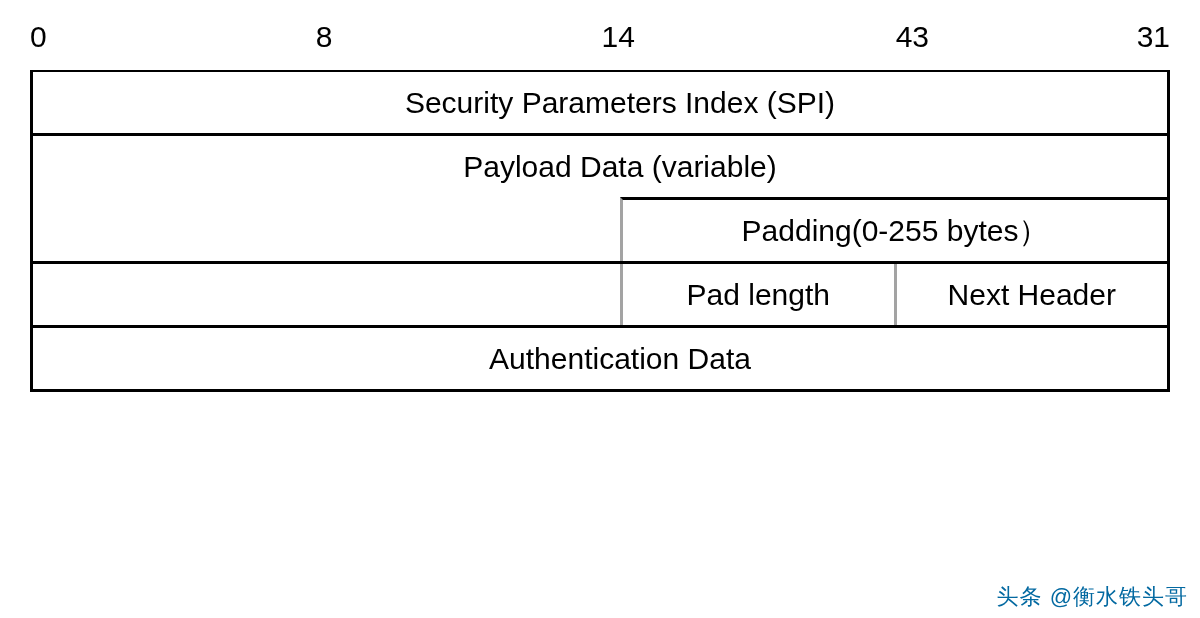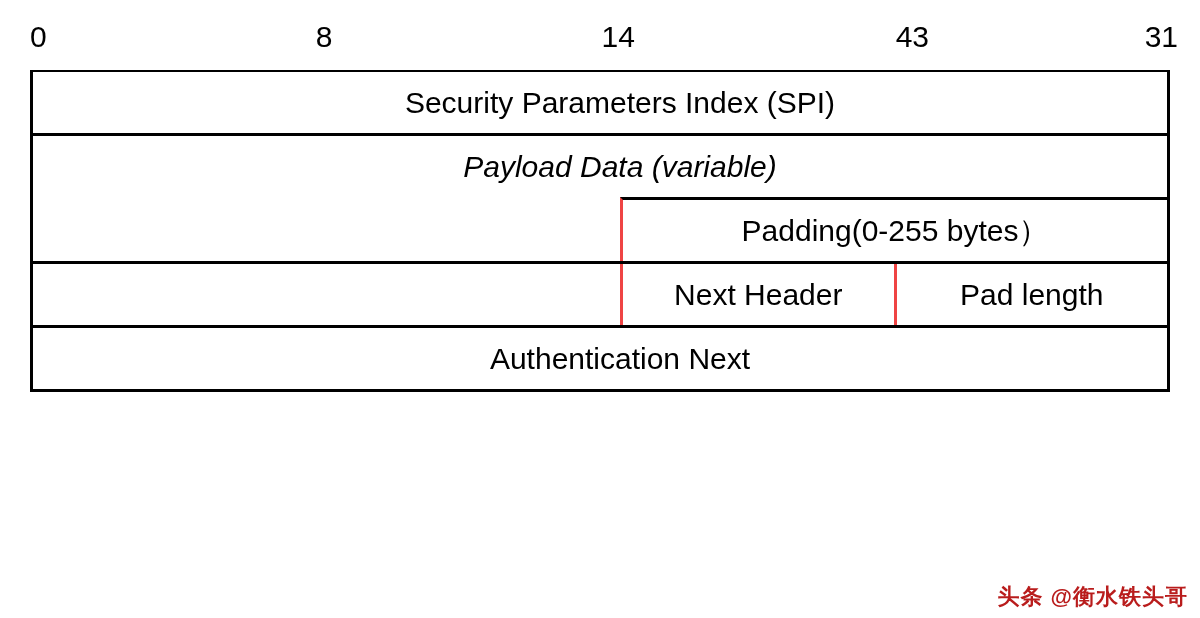--- a/index.html
+++ b/index.html
@@ -13,21 +13,21 @@
   }
   .ruler {
     position: relative;
     width: 100%;
     height: 40px;
     font-size: 30px;
     margin-bottom: 10px;
   }
   .ruler span { position: absolute; top: 0; transform: translateX(-50%); }
   .ruler span.first { transform: translateX(0); }
-  .ruler span.last  { transform: translateX(-100%); margin-left: 8px; }
+  .ruler span.last  { transform: translateX(-100%); }
 
   .frame {
     width: 100%;
     border: 3px solid #000;
     border-top-width: 2px;
   }
   .row {
     display: flex;
     width: 100%;
     border-top: 3px solid #000;
@@ -36,34 +36,33 @@
   .row:first-child { border-top: none; }
   .cell {
     display: flex;
     align-items: center;
     justify-content: center;
     font-size: 30px;
     padding: 14px 8px;
     text-align: center;
     line-height: 1.1;
   }
-  .sep-l { border-left: 3px solid #ef4444; }
+  .sep-l { border-left: 3px solid #a3a3a3; }
   .full  { flex: 0 0 100%; }
   .half  { flex: 0 0 50%; }
   .quar  { flex: 0 0 25%; }
-  .left-align { justify-content: center; font-style: italic; }
+  .left-align { justify-content: center; }
   .watermark {
     position: fixed;
     right: 12px;
     bottom: 6px;
     font-size: 22px;
-    color: #b91c1c;
+    color: #0369a1;
     letter-spacing: 1px;
     font-family: "PingFang SC","Microsoft YaHei",sans-serif;
-    font-weight: bold;
   }
 </style>
 </head>
 <body>
 
 <div class="ruler">
   <span class="first" style="left:0%">0</span>
   <span style="left:25.8%">8</span>
   <span style="left:51.6%">14</span>
   <span style="left:77.4%">43</span>
@@ -81,23 +80,23 @@
     <div class="cell full left-align">Payload Data (variable)</div>
   </div>
 
   <div class="row" style="border-top:none">
     <div class="cell half"></div>
     <div class="cell half sep-l" style="border-top:3px solid #000">Padding(0-255 bytes）</div>
   </div>
 
   <div class="row">
     <div class="cell half"></div>
+    <div class="cell quar sep-l">Pad length</div>
     <div class="cell quar sep-l">Next Header</div>
-    <div class="cell quar sep-l">Pad length</div>
   </div>
 
   <div class="row">
-    <div class="cell full">Authentication Next</div>
+    <div class="cell full">Authentication Data</div>
   </div>
 
 </div>
 
 <div class="watermark">头条 @衡水铁头哥</div>
 
 </body></html>

